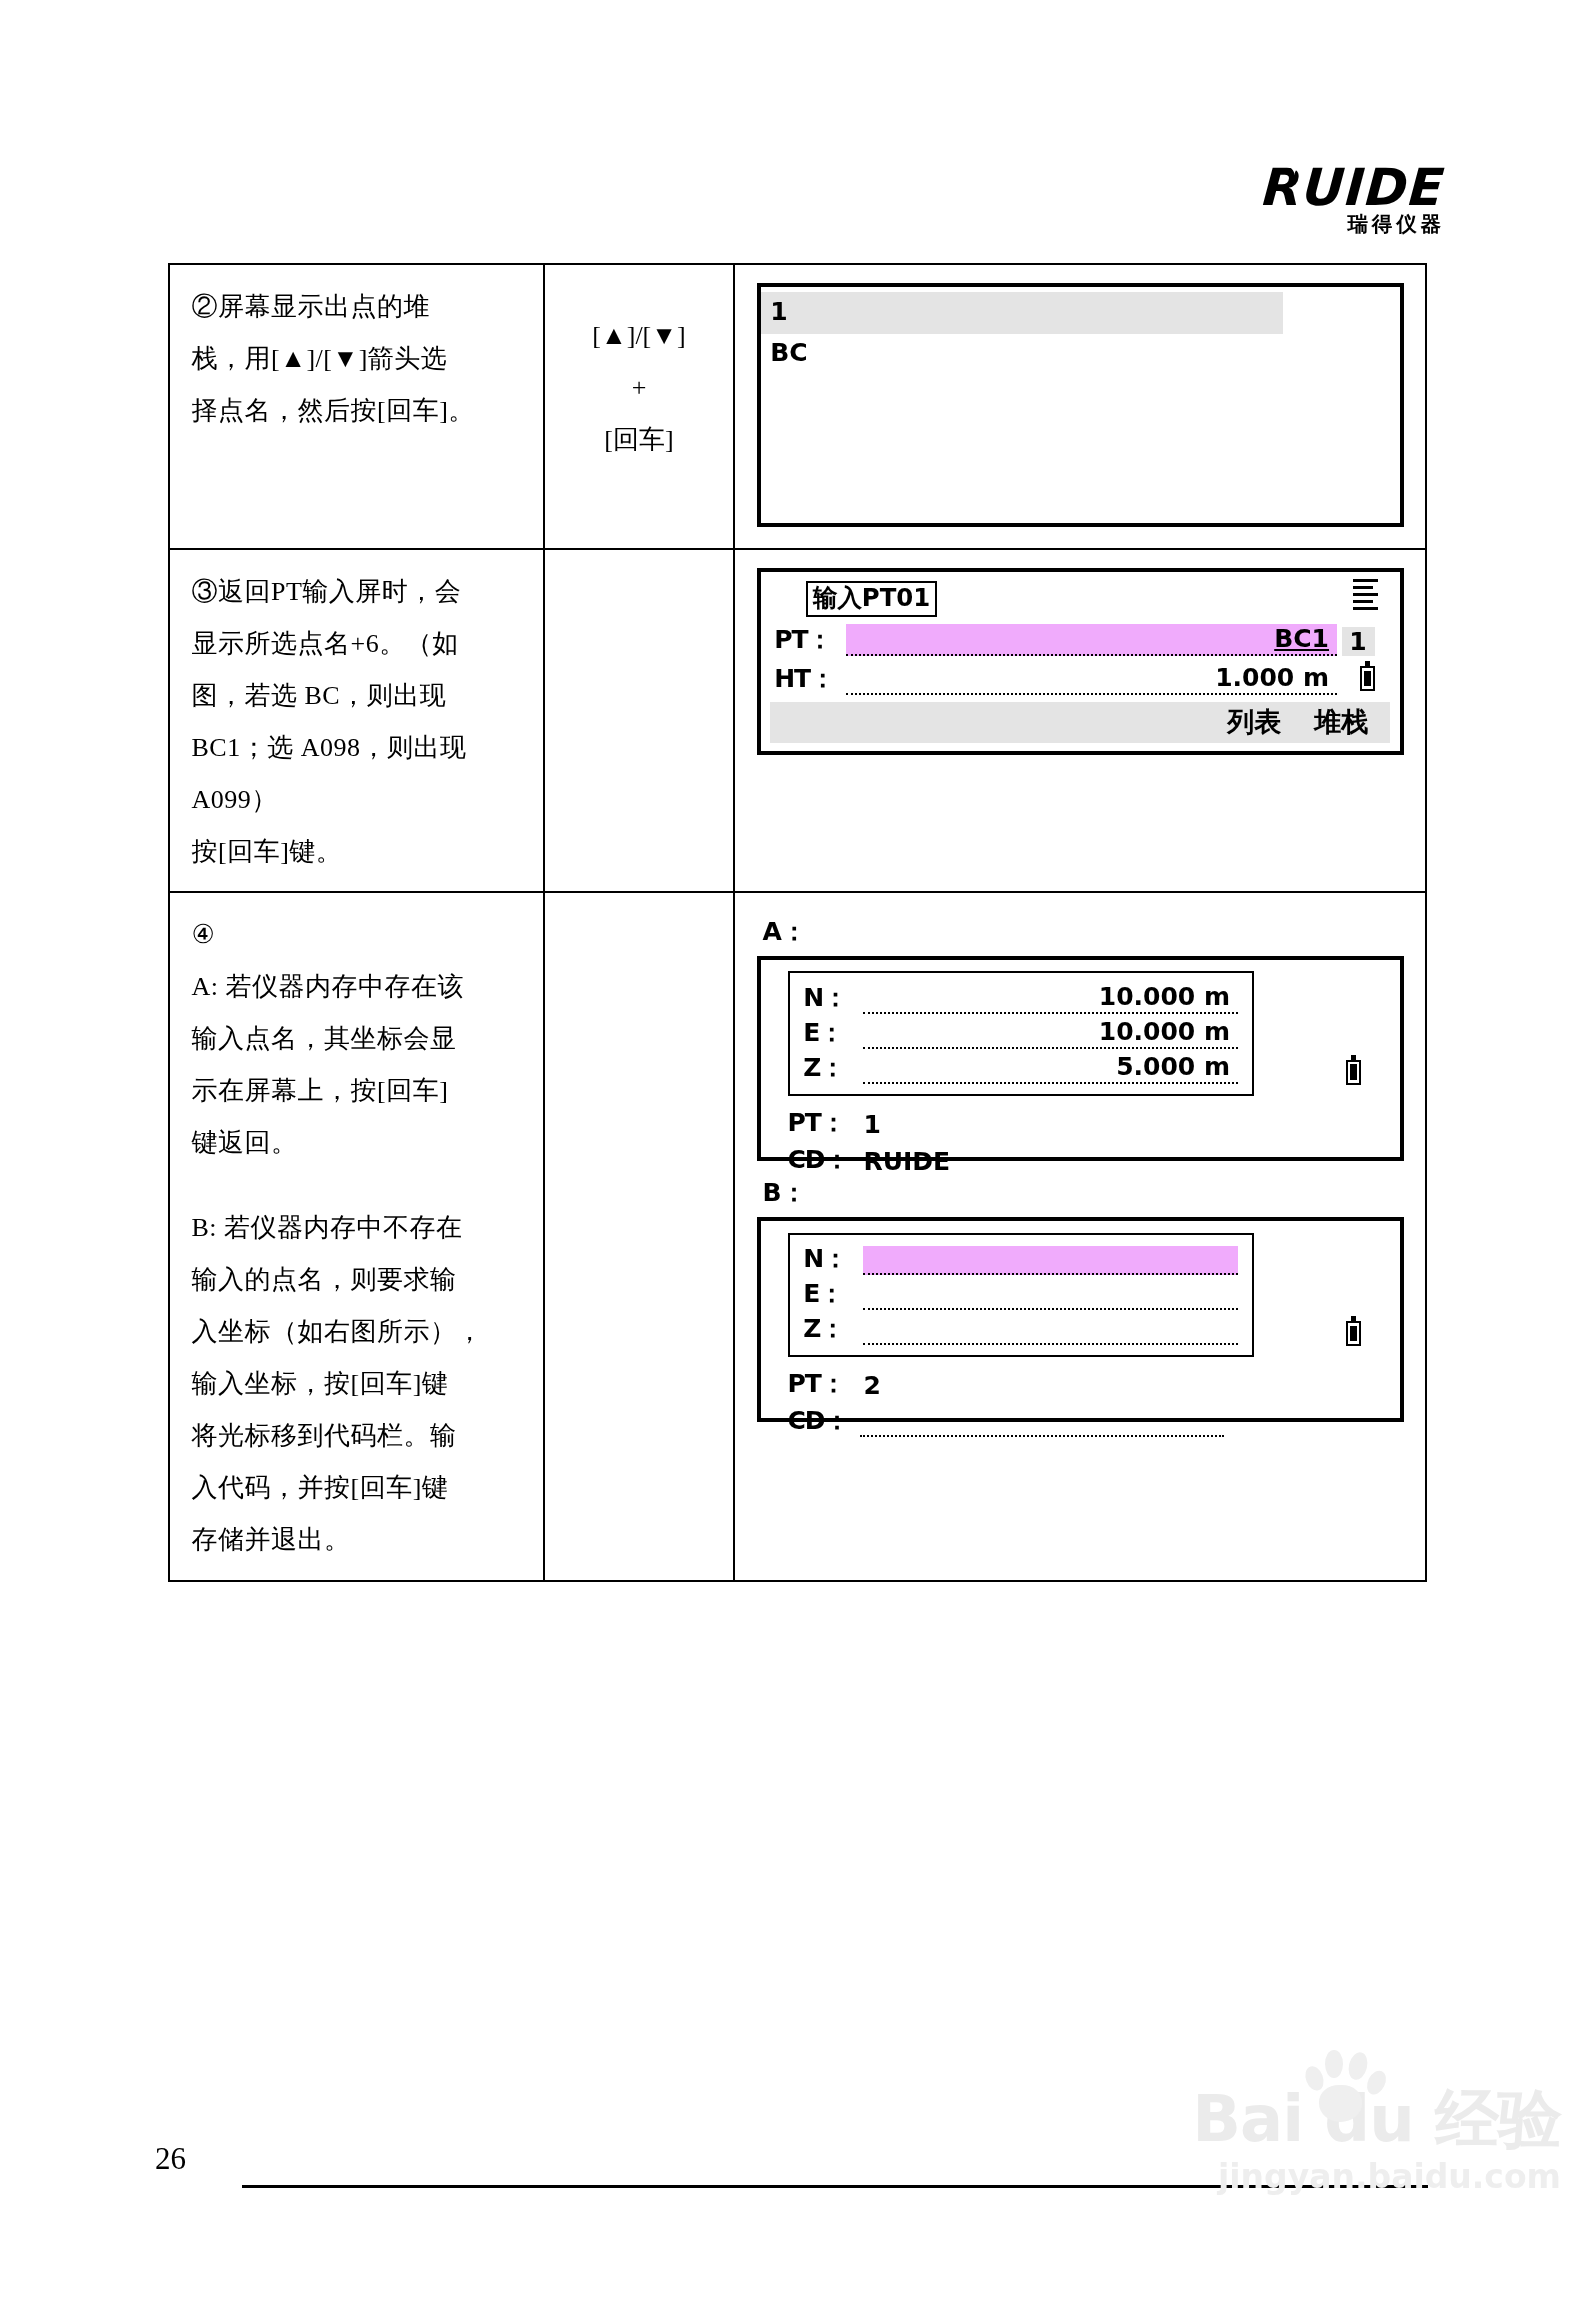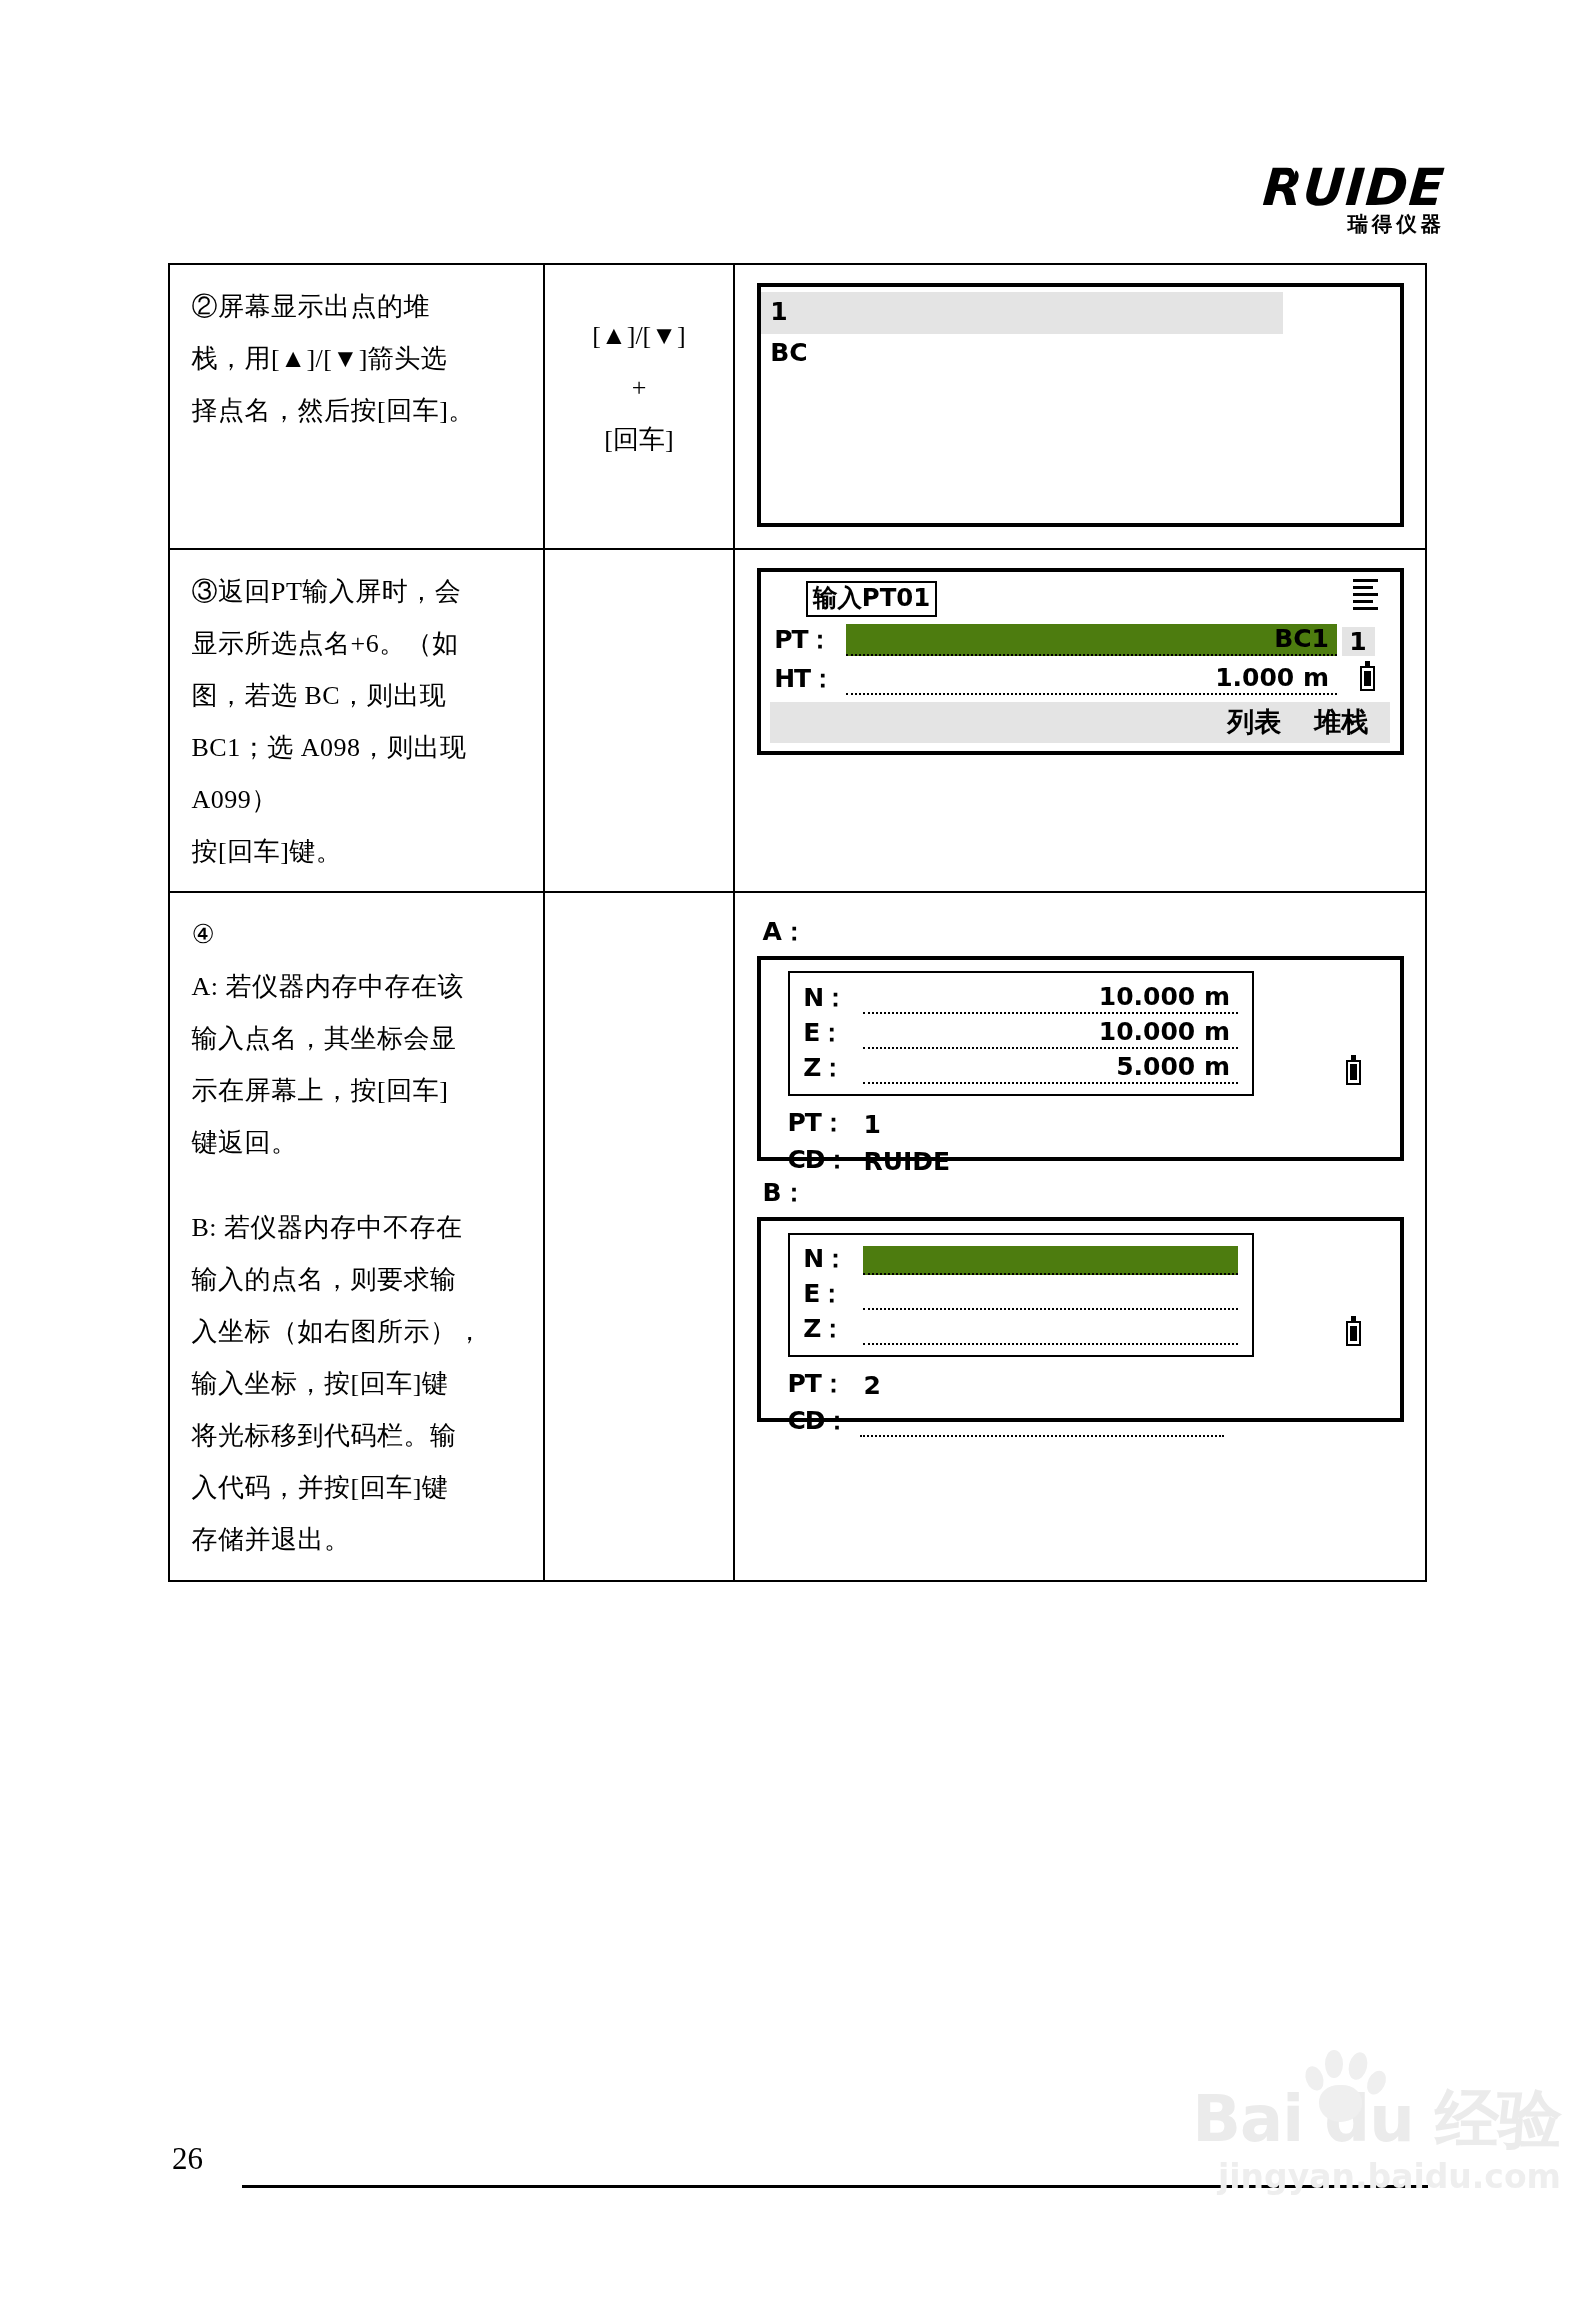--- a/index.html
+++ b/index.html
@@ -187,21 +187,21 @@
   }
   .fld .val {
     flex: 1 1 auto;
     border-bottom: 2.9px dotted #000;
     text-align: right;
     padding-right: 7.8px;
     padding-bottom: 1px;
     min-height: 29px;
     box-sizing: border-box;
   }
-  .fld .val.hl { background: #4d7c0f; }
+  .fld .val.hl { background: #f0abfc; text-decoration: underline; }
 
   .softbar {
     position: absolute;
     left: 9.8px;
     right: 9.8px;
     bottom: 7.8px;
     background: #e4e4e4;
     height: 41px;
     display: flex;
     align-items: center;
@@ -272,21 +272,21 @@
   .tail-row .dotval {
     flex: 1 1 auto;
     border-bottom: 2.9px dotted #000;
     margin-right: 176px;
     min-height: 25px;
   }
 
   
   .footer-pageno {
     position: absolute;
-    left: 172px;
+    left: 155px;
     top: 2141px;
     font-size: 31px;
     font-family: "Liberation Serif", serif;
   }
   .footer-rule {
     position: absolute;
     left: 242px;
     top: 2185px;
     width: 1186px;
     height: 2.9px;

